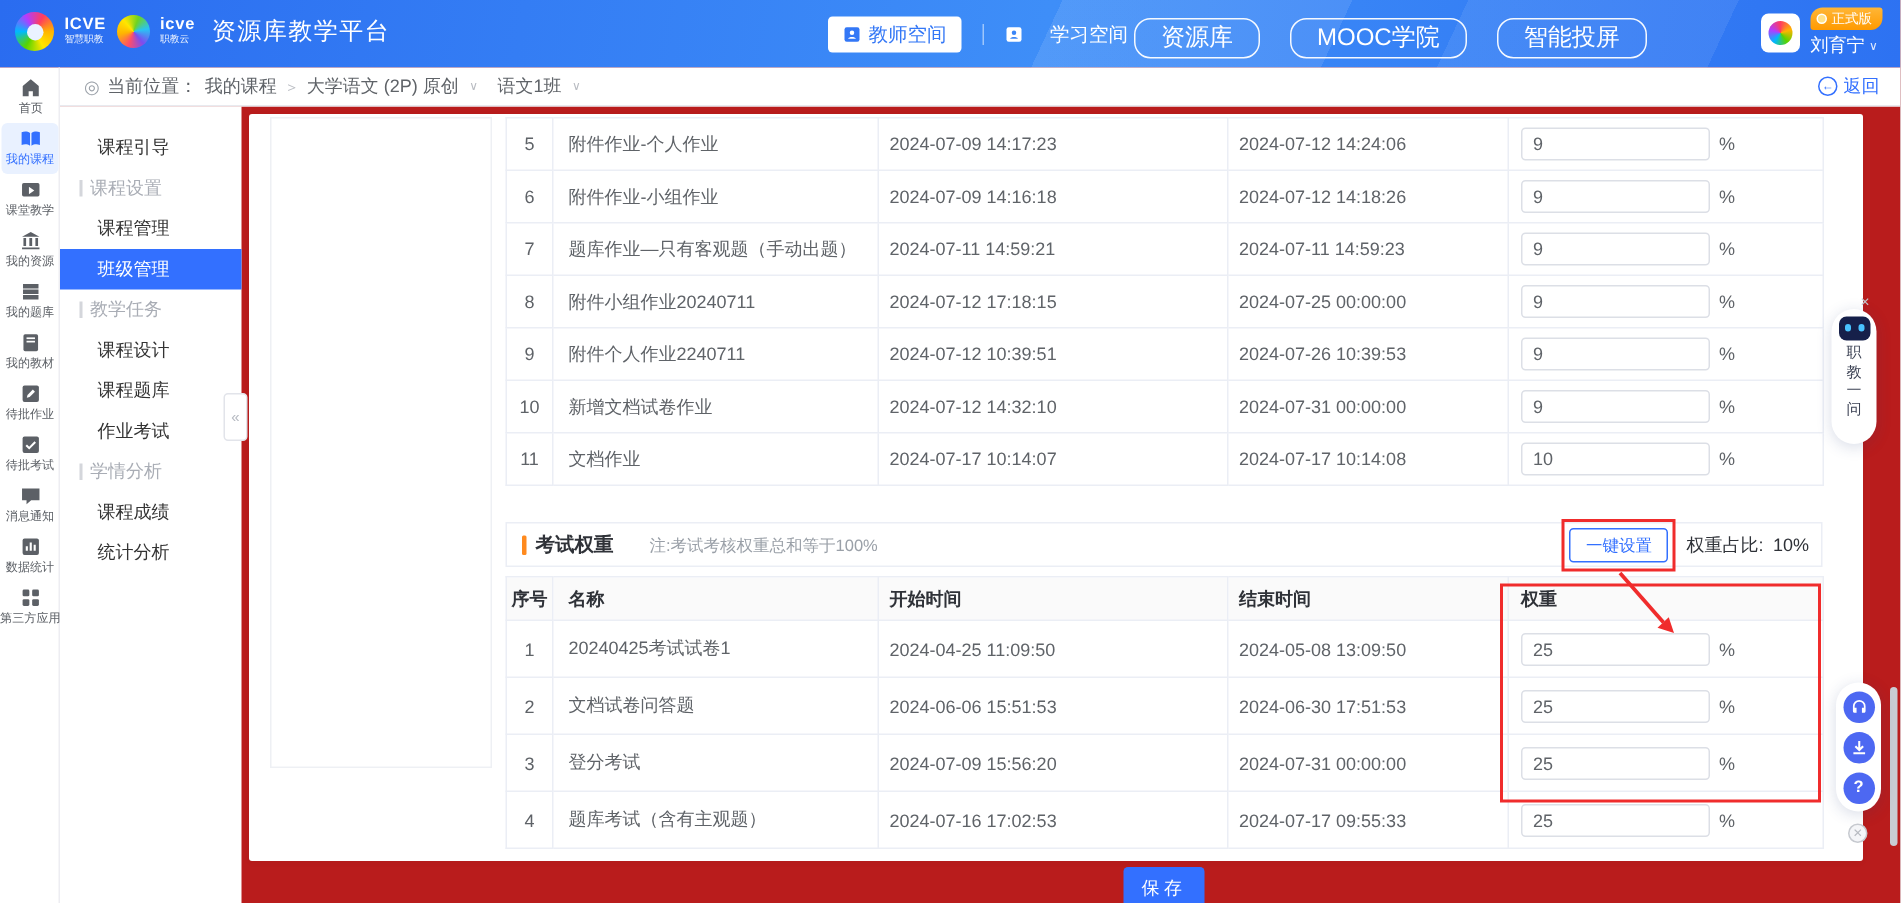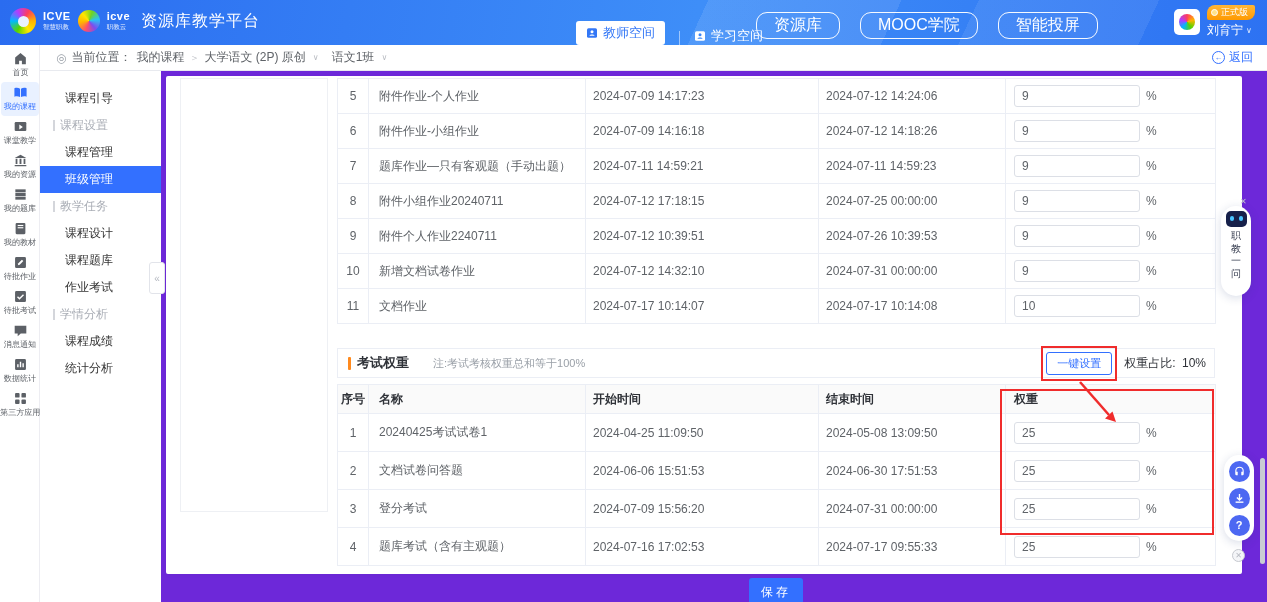--- a/index.html
+++ b/index.html
@@ -1,38 +1,38 @@
 <!DOCTYPE html>
 <html><head>
 <meta charset="utf-8">
 <style>
   html,body{margin:0;padding:0;background:#dfe2e8;}
-  #app{position:relative;width:1267px;height:602px;overflow:hidden;background:#6d28d9;
+  #app{position:relative;width:1267px;height:602px;overflow:hidden;background:#b91c1c;
        font-family:"Liberation Sans","DejaVu Sans",sans-serif;-webkit-font-smoothing:antialiased;}
   
   .hdr{position:absolute;left:0;top:0;width:1267px;height:45px;
        background:linear-gradient(100deg,#2a6cf0,#3e8ef8 55%,#2d72f2);}
   .hdr::after{content:'';position:absolute;inset:0;pointer-events:none;
        background:linear-gradient(115deg,transparent 55%,rgba(255,255,255,.10) 55%,rgba(255,255,255,.10) 70%,transparent 70%),
                   linear-gradient(115deg,transparent 76%,rgba(255,255,255,.08) 76%,rgba(255,255,255,.08) 90%,transparent 90%);}
   .brand{position:absolute;left:10px;top:8px;display:flex;align-items:center;gap:7px;z-index:1;}
   .swirl{width:26px;height:26px;border-radius:50%;display:flex;align-items:center;justify-content:center;
        background:conic-gradient(from 30deg,#ff3d5e,#ffb400,#ffe600,#57d400,#00b8ff,#b03dff,#ff3d5e);}
   .swirl-hole{width:11px;height:11px;border-radius:50%;background:#eaf2ff;}
   .shell{width:22px;height:22px;border-radius:50%;
        background:conic-gradient(from 200deg,#ff4d6a,#ffb400,#ffe600,#6fd321,#29c3f5,#7a4df0,#ff4d6a);}
   .logo-txt{display:flex;flex-direction:column;line-height:1;color:#fff;}
   .logo-txt .t1{font-size:11px;font-weight:bold;letter-spacing:.5px;}
   .logo-txt .t2{font-size:6.5px;margin-top:2px;opacity:.92;}
   .hdr-title{font-size:16px;color:#fff;margin-left:4px;letter-spacing:1px;}
-  .hdr-nav{position:absolute;left:576px;top:0;height:45px;display:flex;align-items:flex-end;z-index:1;}
+  .hdr-nav{position:absolute;left:552px;top:0;height:45px;display:flex;align-items:center;z-index:1;}
   .nav-teacher{display:flex;align-items:center;gap:5px;background:#fff;color:#3377f6;font-size:13px;
        padding:3px 10px;border-radius:3px;cursor:pointer;}
   .nav-div{width:1px;height:14px;background:rgba(255,255,255,.5);margin:0 14px;}
-  .nav-student{display:flex;align-items:center;gap:5px;color:#fff;font-size:13px;cursor:pointer;}
+  .nav-student{display:flex;align-items:center;gap:18px;color:#fff;font-size:13px;cursor:pointer;}
   .hdr-pills{position:absolute;left:756px;top:12px;display:flex;gap:20px;z-index:1;}
   .pill{border:1px solid rgba(255,255,255,.95);color:#fff;font-size:16px;padding:2px 17px;
        border-radius:11px;cursor:pointer;white-space:nowrap;}
   .hdr-user{position:absolute;right:12px;top:5px;display:flex;align-items:center;gap:7px;z-index:1;cursor:pointer;}
   .avatar{width:26px;height:26px;background:#fff;border-radius:5px;display:flex;align-items:center;justify-content:center;}
   .avatar-core{width:16px;height:16px;border-radius:50%;
        background:conic-gradient(from 0deg,#ff3d5e,#ffb400,#57d400,#00b8ff,#b03dff,#ff3d5e);}
   .user-col{display:flex;flex-direction:column;align-items:flex-start;gap:2px;}
   .badge{display:flex;align-items:center;gap:3px;background:linear-gradient(180deg,#ffb637,#ff9a00);
        color:#fff;font-size:9px;padding:1px 7px 1px 4px;border-radius:8px 2px 8px 2px;}

